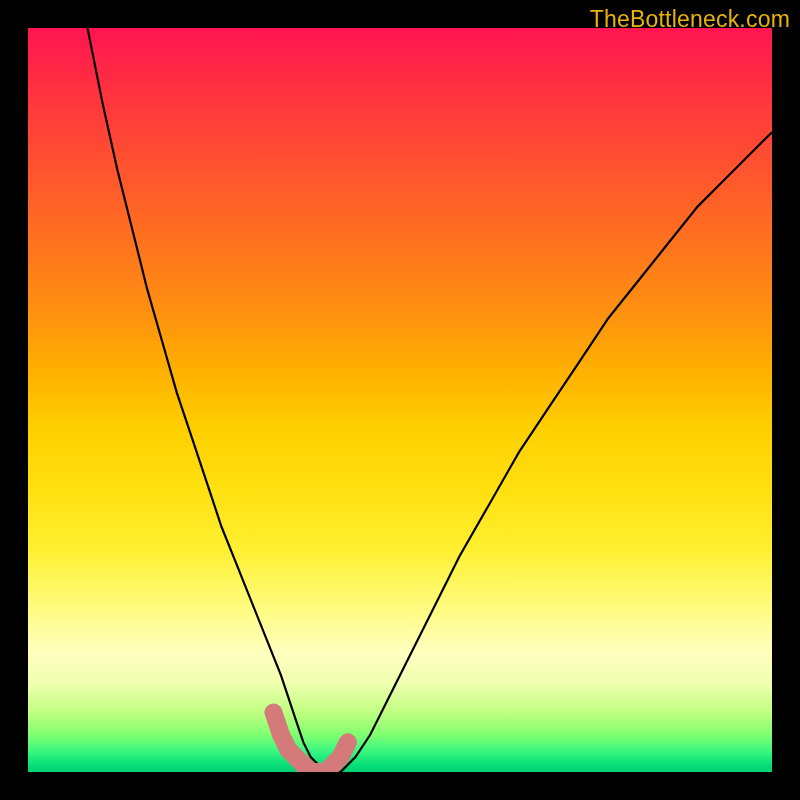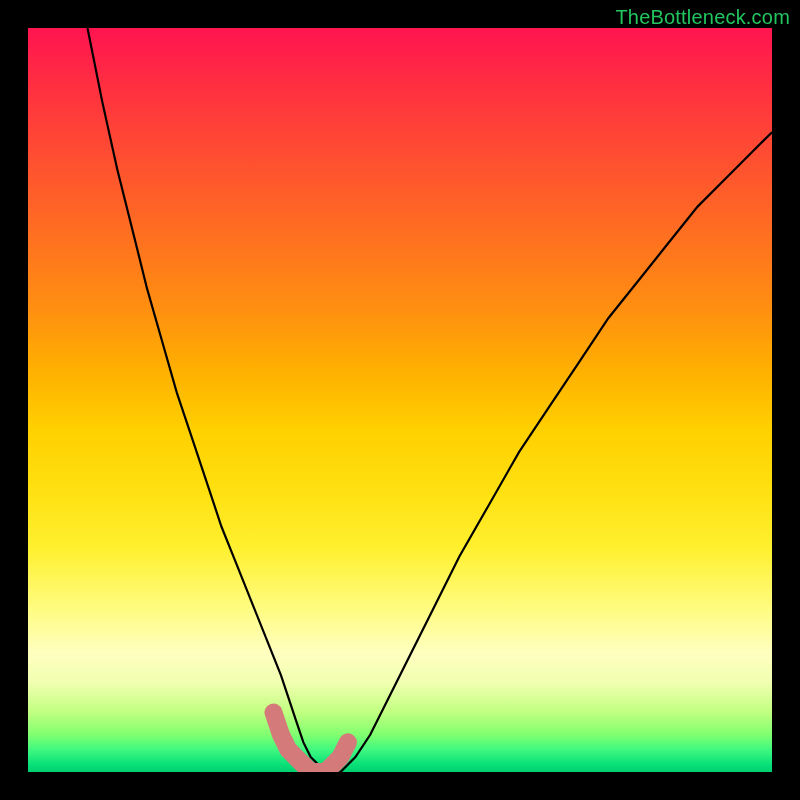--- a/index.html
+++ b/index.html
@@ -34,22 +34,22 @@
       #80ff70 95%,
       #40f880 97%,
       #08e078 99%,
       #00d070 100%
     );
   }
   .watermark {
     position: absolute;
     top: 6px;
     right: 10px;
-    color: #22c55e;
-    font-size: 20px;
+    color: #eab308;
+    font-size: 23px;
     font-weight: 500;
     letter-spacing: 0.2px;
   }
   svg.curve {
     position: absolute;
     left: 0;
     top: 0;
     width: 744px;
     height: 744px;
   }

